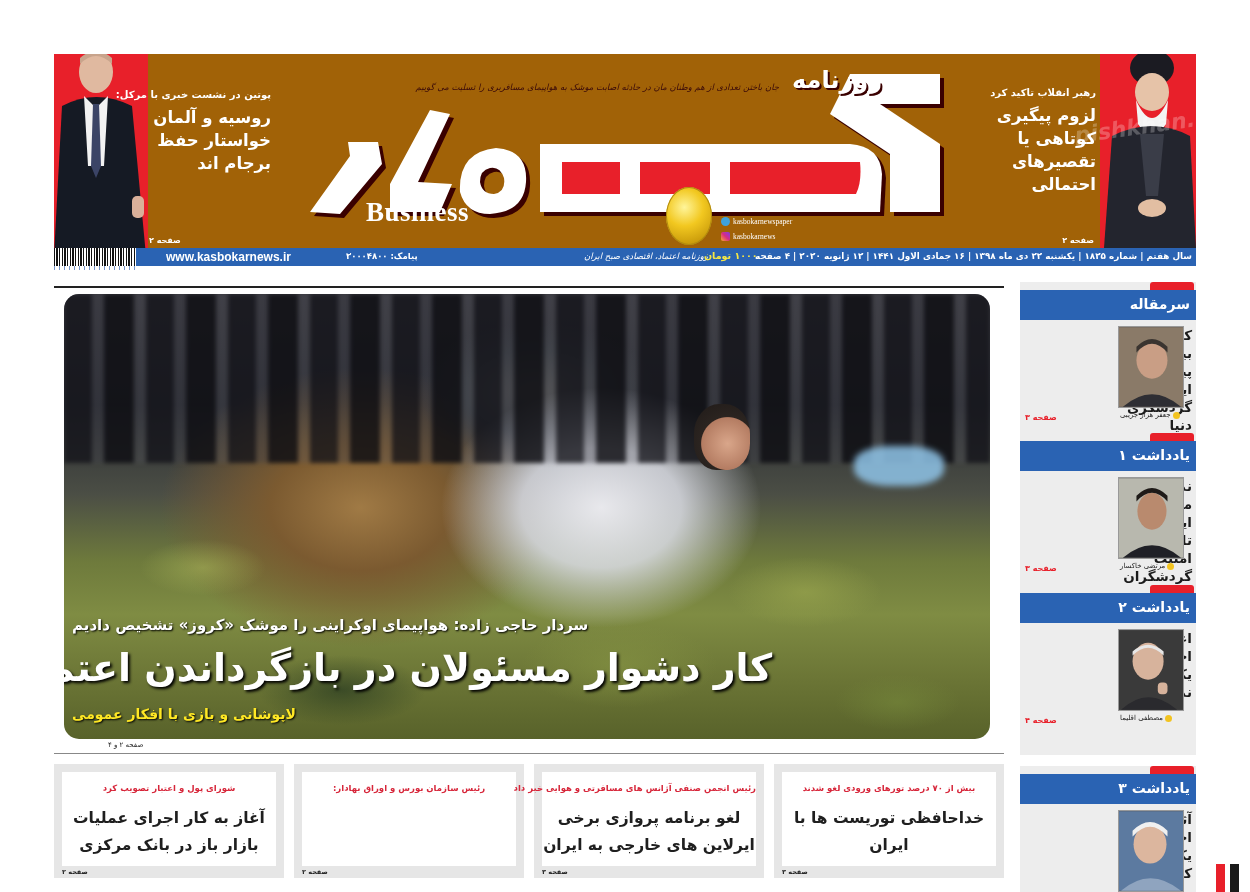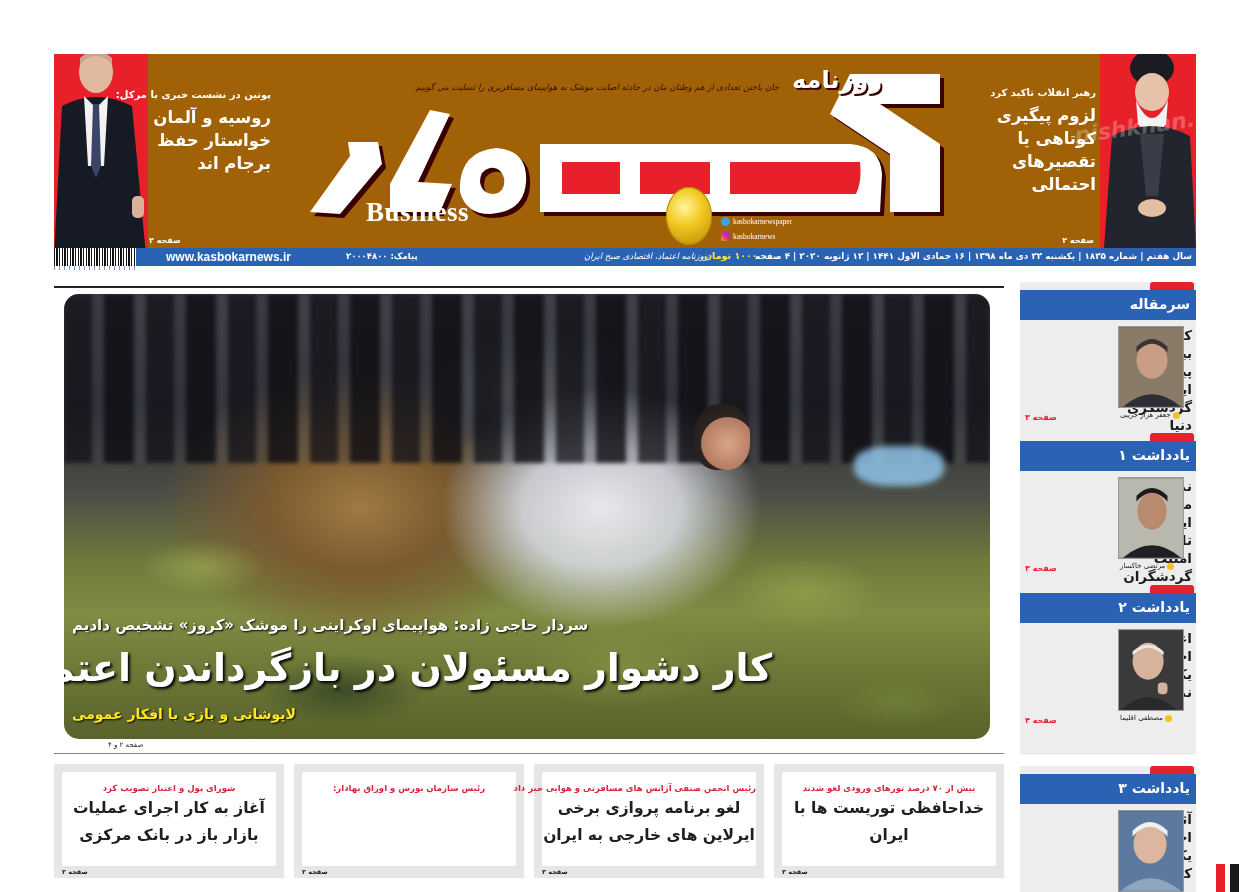--- a/index.html
+++ b/index.html
@@ -148,21 +148,21 @@
     }
 
     
     .strip {
       position: absolute; top: 764px; width: 230px; height: 114px; background: #e6e6e6; padding: 8px 8px 0 8px;
     }
     .strip .strip-inner {
       width: 214px; height: 94px; background: #fff; text-align: center; direction: rtl;
     }
     .strip .strip-kicker { padding-top: 11px; font-size: 8.5px; color: #d7263a; font-weight: bold; white-space: nowrap; }
-    .strip .strip-title { margin-top: 2px; font-size: 15.5px; font-weight: bold; color: #1f1f1f; line-height: 27px; }
+    .strip .strip-title { margin-top: 12px; font-size: 15.5px; font-weight: bold; color: #1f1f1f; line-height: 27px; }
     .strip .strip-page { position: absolute; left: 8px; top: 104px; font-size: 6.5px; font-weight: bold; color: #222; direction: rtl; }
 
     .deco-red { position: absolute; left: 1216px; top: 864px; width: 9px; height: 28px; background: #e8202a; }
     .deco-black { position: absolute; left: 1230px; top: 864px; width: 9px; height: 28px; background: #1a1a1a; }
 
     .watermark {
       position: absolute; left: 1020px; top: 58px; color: rgba(255,255,255,0.25); font-size: 22px; font-weight: bold; font-style: italic; transform: rotate(-8deg);
     }
   </style>
 </head>

